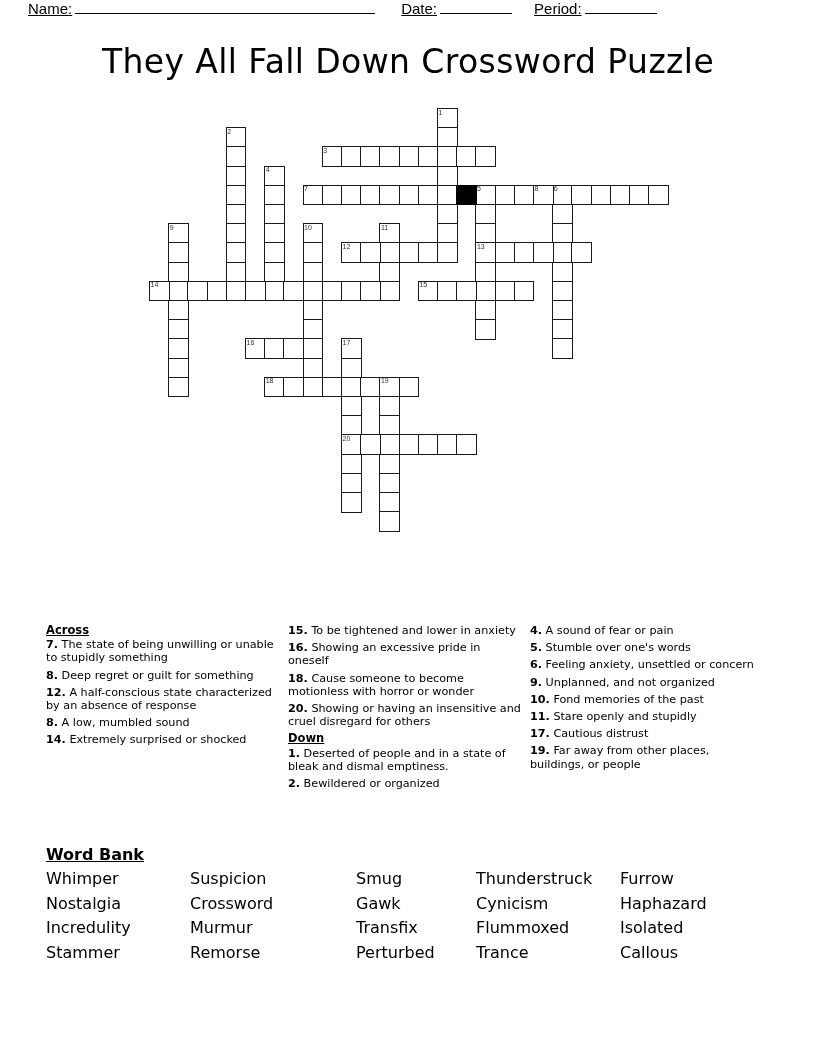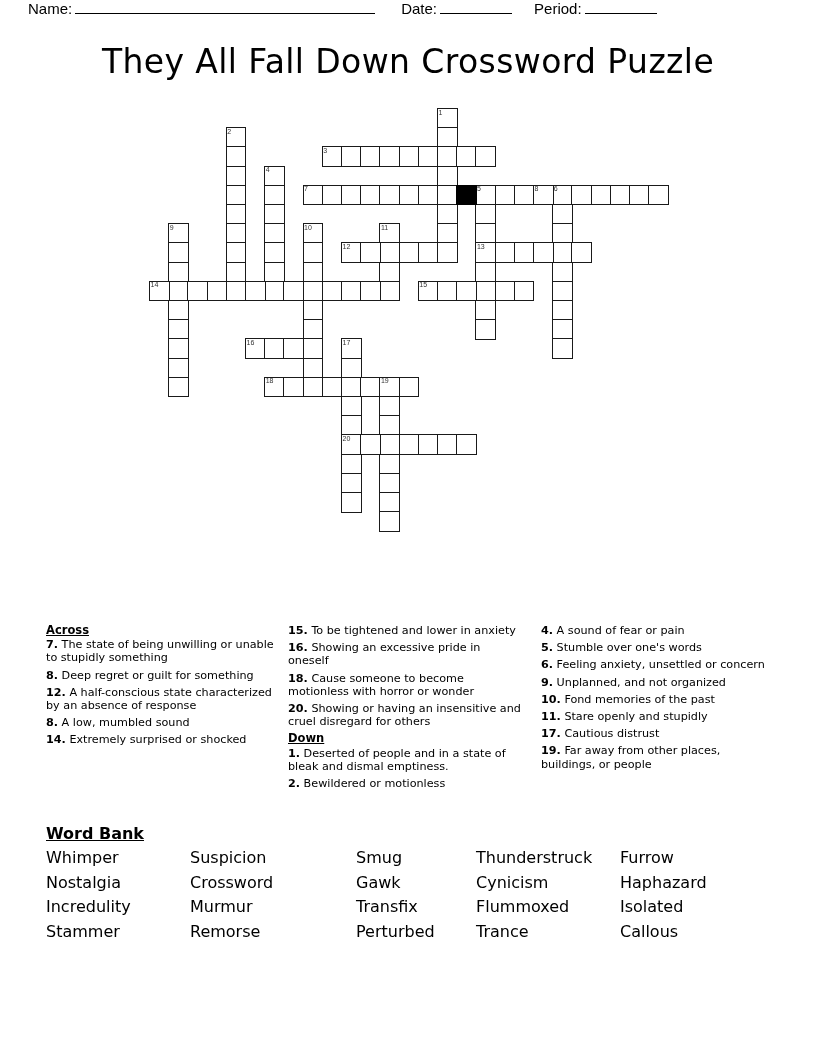--- a/index.html
+++ b/index.html
@@ -20,21 +20,21 @@
   #header-row {
     position: absolute;
     left: 28px;
     top: 0px;
     width: 760px;
     height: 26px;
     display: flex;
     align-items: baseline;
     font-size: 15px;
   }
-  .hdr-label { white-space: nowrap; }
+  .hdr-label { white-space: nowrap; text-decoration: underline; }
   .hdr-rule {
     display: inline-block;
     border-bottom: 1.2px solid #000;
     height: 13px;
     margin-left: 3px;
   }
   #name-rule   { width: 300px; }
   #date-rule   { width: 72px; }
   #period-rule { width: 72px; }
   .hdr-gap-a { width: 26px; }
@@ -94,38 +94,38 @@
   }
   .clue-col {
     position: absolute;
     top: 0;
     font-family: "DejaVu Sans", sans-serif;
     font-size: 11.2px;
     line-height: 13.2px;
   }
   #clue-col-1 { left: 46px;  width: 236px; }
   #clue-col-2 { left: 288px; width: 236px; }
-  #clue-col-3 { left: 541px; width: 236px; }
+  #clue-col-3 { left: 530px; width: 236px; }
 
   .clue-heading {
     font-weight: 700;
     text-decoration: underline;
     font-size: 11.5px;
     margin-bottom: 1px;
   }
   .clue {
     margin-bottom: 4px;
   }
   .clue-num { font-weight: 700; }
 
   
   #word-bank {
     position: absolute;
     left: 46px;
-    top: 824px;
+    top: 845px;
     width: 740px;
   }
   #word-bank-title {
     font-family: "DejaVu Sans", sans-serif;
     font-size: 16px;
     font-weight: 700;
     text-decoration: underline;
     margin-bottom: 3px;
   }
   #word-bank-grid {
@@ -324,21 +324,21 @@
       <div class="clue"><span class="clue-num">8.</span><span> A low, mumbled sound</span></div>
       <div class="clue"><span class="clue-num">14.</span><span> Extremely surprised or shocked</span></div>
     </div>
   <div class="clue-col" id="clue-col-2">
       <div class="clue"><span class="clue-num">15.</span><span> To be tightened and lower in anxiety</span></div>
       <div class="clue"><span class="clue-num">16.</span><span> Showing an excessive pride in oneself</span></div>
       <div class="clue"><span class="clue-num">18.</span><span> Cause someone to become motionless with horror or wonder</span></div>
       <div class="clue"><span class="clue-num">20.</span><span> Showing or having an insensitive and cruel disregard for others</span></div>
       <div class="clue-heading">Down</div>
       <div class="clue"><span class="clue-num">1.</span><span> Deserted of people and in a state of bleak and dismal emptiness.</span></div>
-      <div class="clue"><span class="clue-num">2.</span><span> Bewildered or motionless</span></div>
+      <div class="clue"><span class="clue-num">2.</span><span> Bewildered or organized</span></div>
     </div>
   <div class="clue-col" id="clue-col-3">
       <div class="clue"><span class="clue-num">4.</span><span> A sound of fear or pain</span></div>
       <div class="clue"><span class="clue-num">5.</span><span> Stumble over one's words</span></div>
       <div class="clue"><span class="clue-num">6.</span><span> Feeling anxiety, unsettled or concern</span></div>
       <div class="clue"><span class="clue-num">9.</span><span> Unplanned, and not organized</span></div>
       <div class="clue"><span class="clue-num">10.</span><span> Fond memories of the past</span></div>
       <div class="clue"><span class="clue-num">11.</span><span> Stare openly and stupidly</span></div>
       <div class="clue"><span class="clue-num">17.</span><span> Cautious distrust</span></div>
       <div class="clue"><span class="clue-num">19.</span><span> Far away from other places, buildings, or people</span></div>

